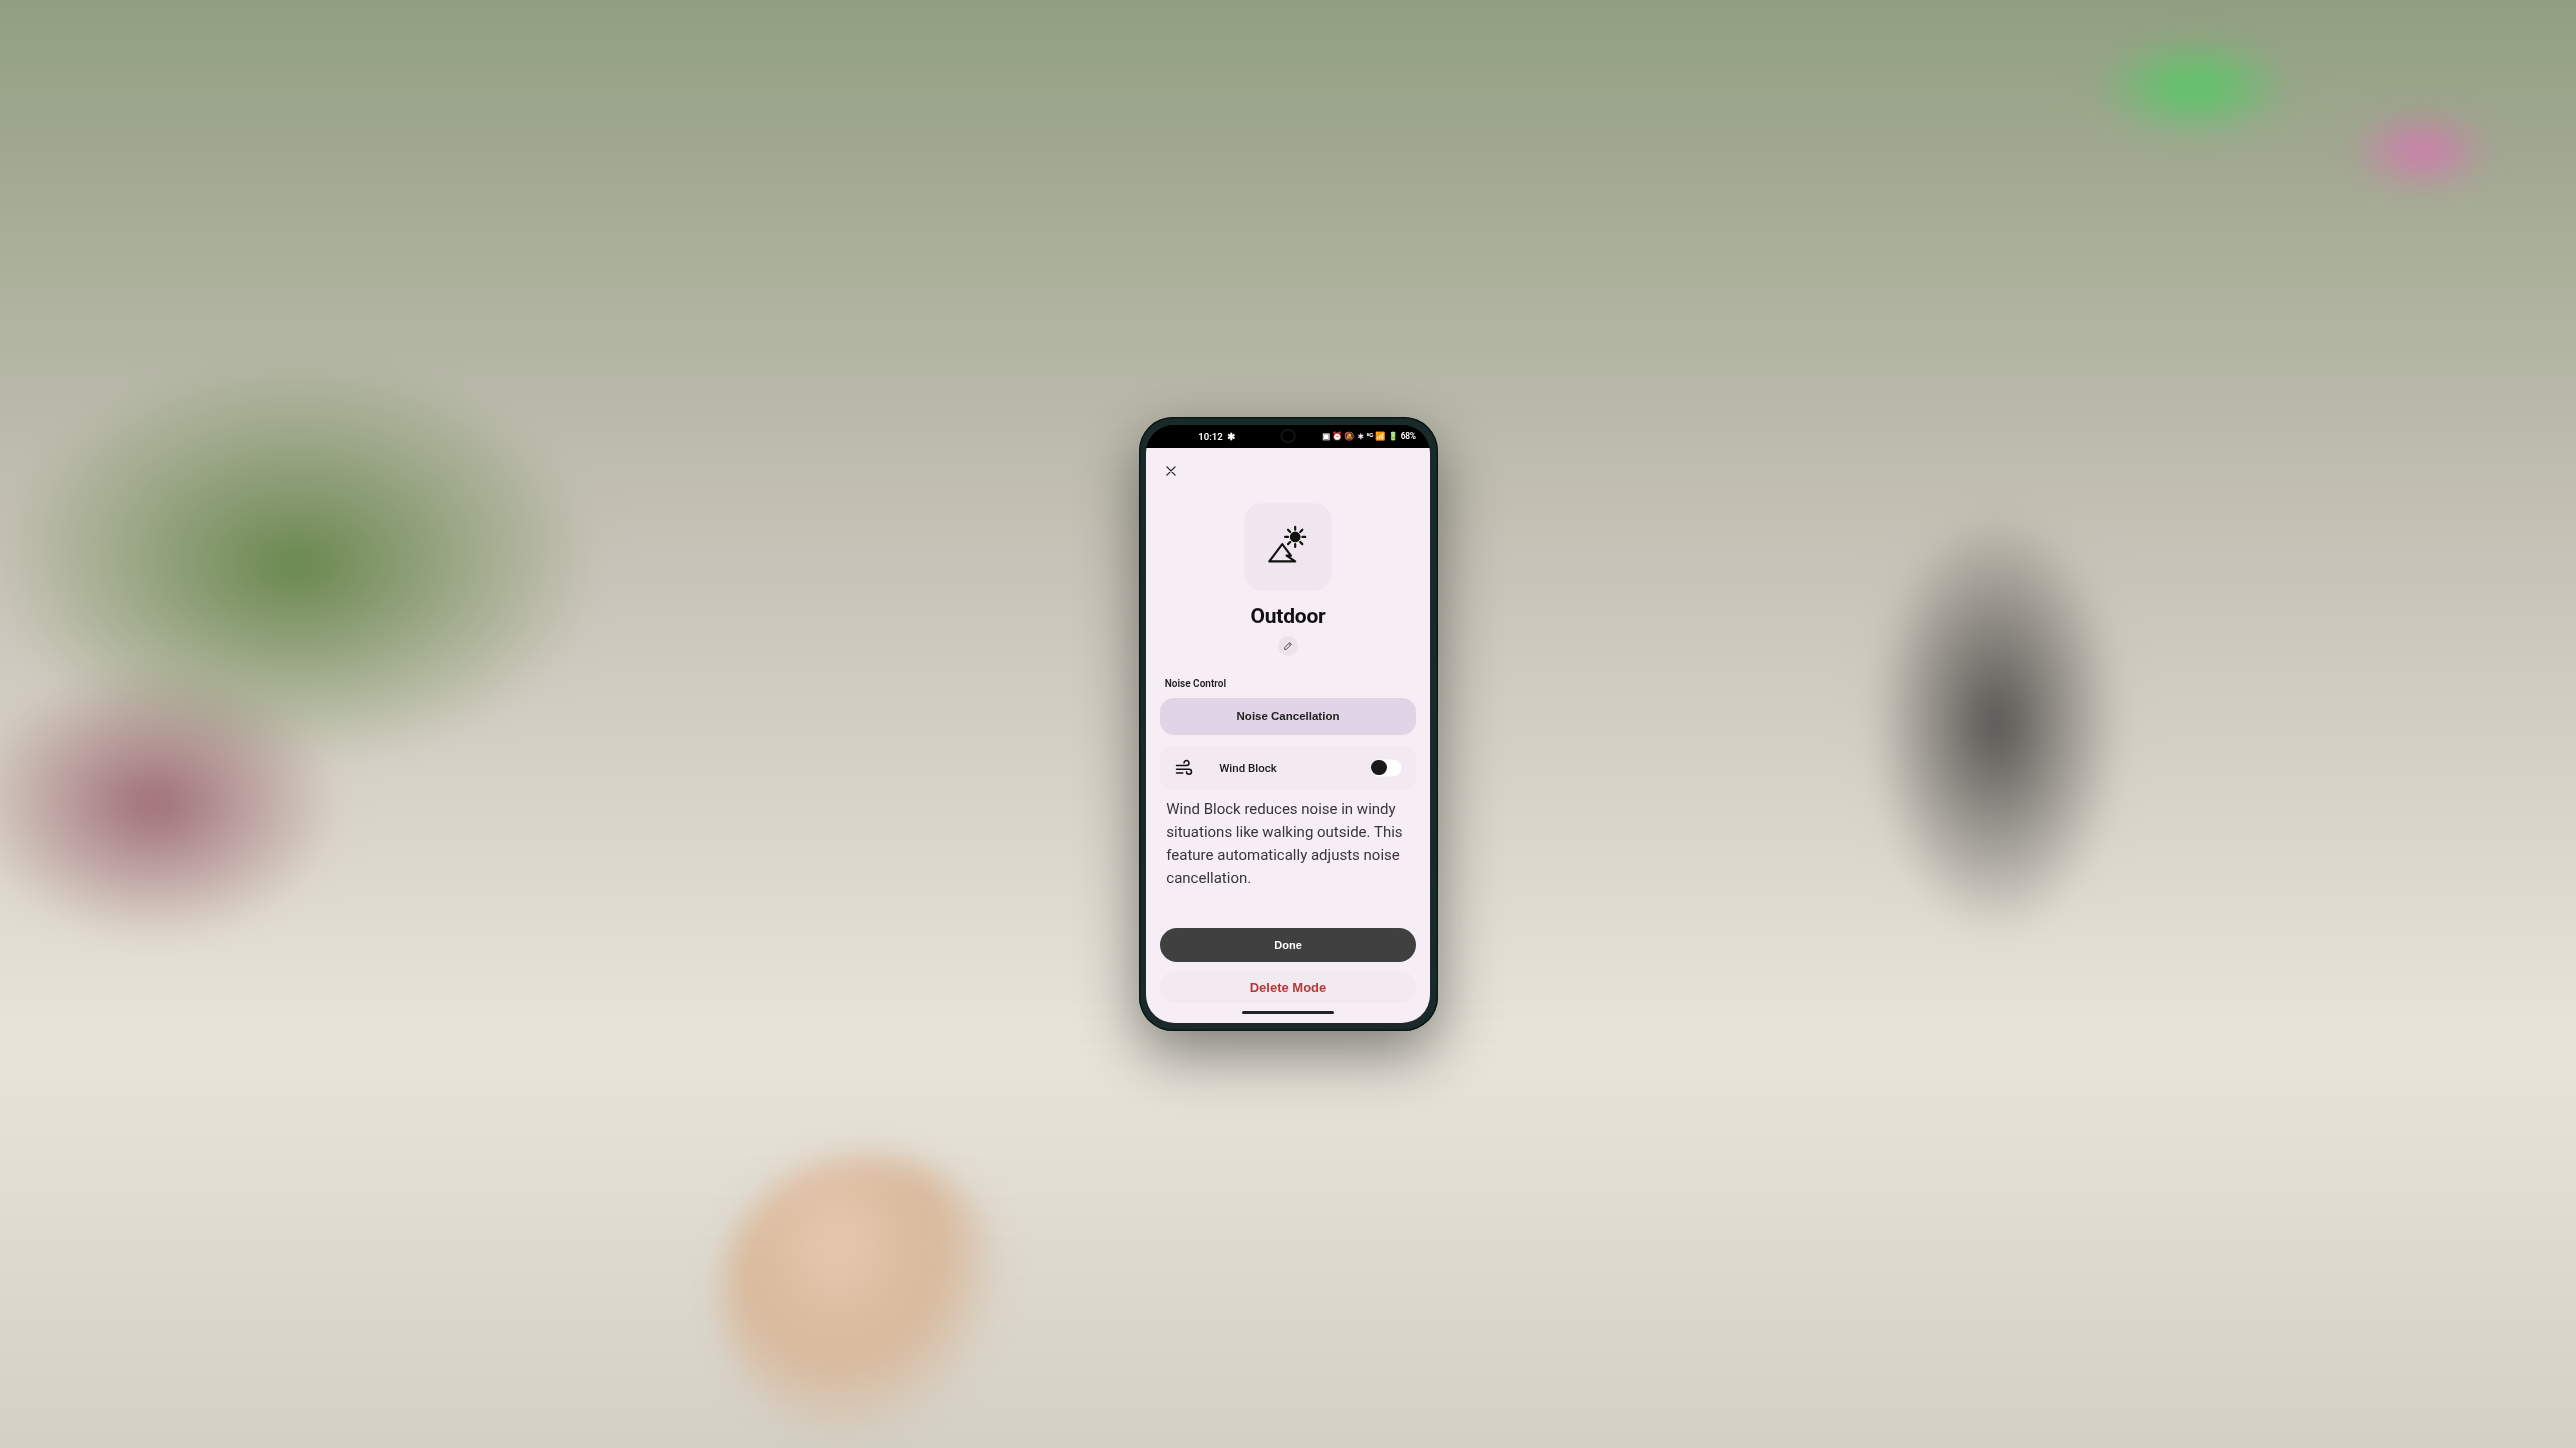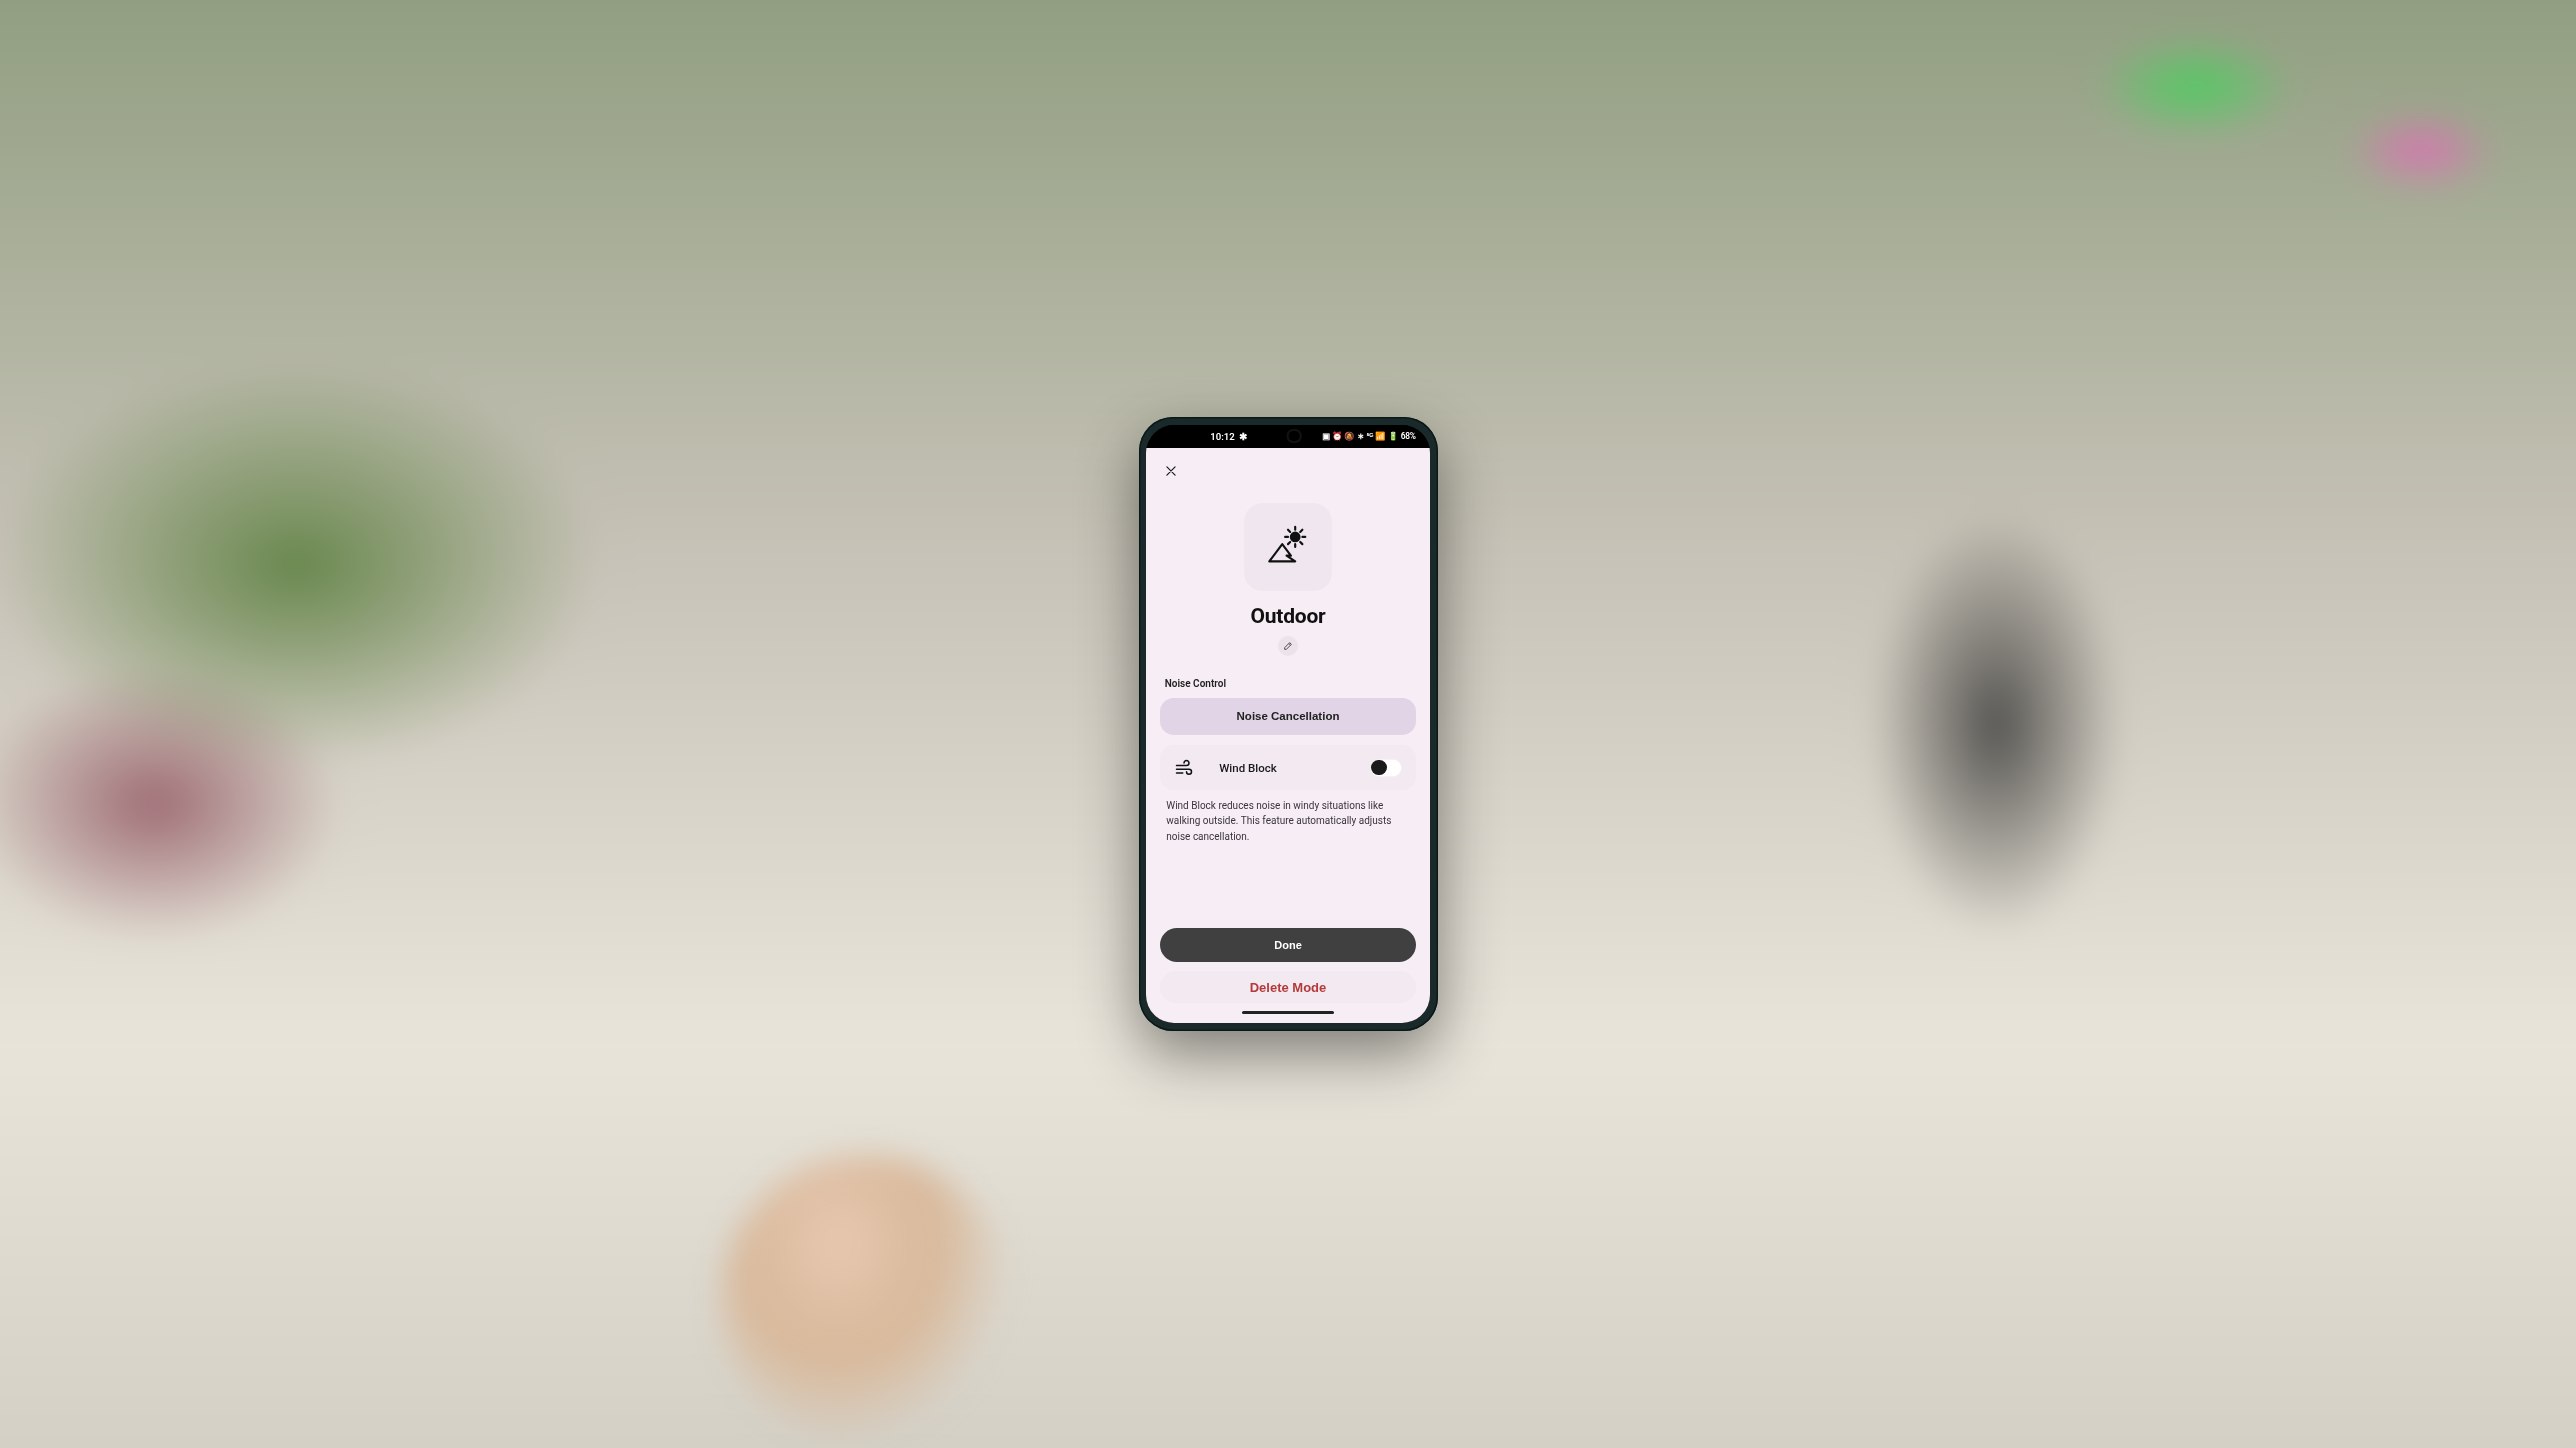--- a/index.html
+++ b/index.html
@@ -45,21 +45,20 @@
     padding: 7.7px;
     box-shadow: 0 23px 61px rgba(0,0,0,0.45), inset 0 0 0 1.5px #0a1818;
     z-index: 2;
   }
   .phone-inner {
     width: 100%; height: 100%;
     background: #000;
     border-radius: 28px;
     overflow: hidden;
     position: relative;
-    padding-left: 12px;
   }
   .status-bar {
     height: 23px;
     background: #000;
     color: #fff;
     display: flex;
     align-items: center;
     justify-content: space-between;
     padding: 0 14px;
     font-size: 9.6px;
@@ -135,21 +134,21 @@
     box-shadow: inset 0 0 0 0.8px rgba(0,0,0,0.06);
   }
   .toggle .knob {
     position:absolute; left:1.5px; top:1.5px;
     width:15.3px; height:15.3px; border-radius:50%;
     background:#1a1a1a;
     transition: left .15s;
   }
 
   .help-text {
-    font-size:10px; line-height:1.55; color:#3a3440;
+    font-size:15px; line-height:1.55; color:#3a3440;
     padding: 7.7px 6.1px 0;
   }
 
   .spacer { flex:1; }
 
   .primary-btn {
     width:100%; height:34px;
     background:#404040; color:#fff;
     border:none; border-radius:17px;
     font-size:11px; font-weight:700;

